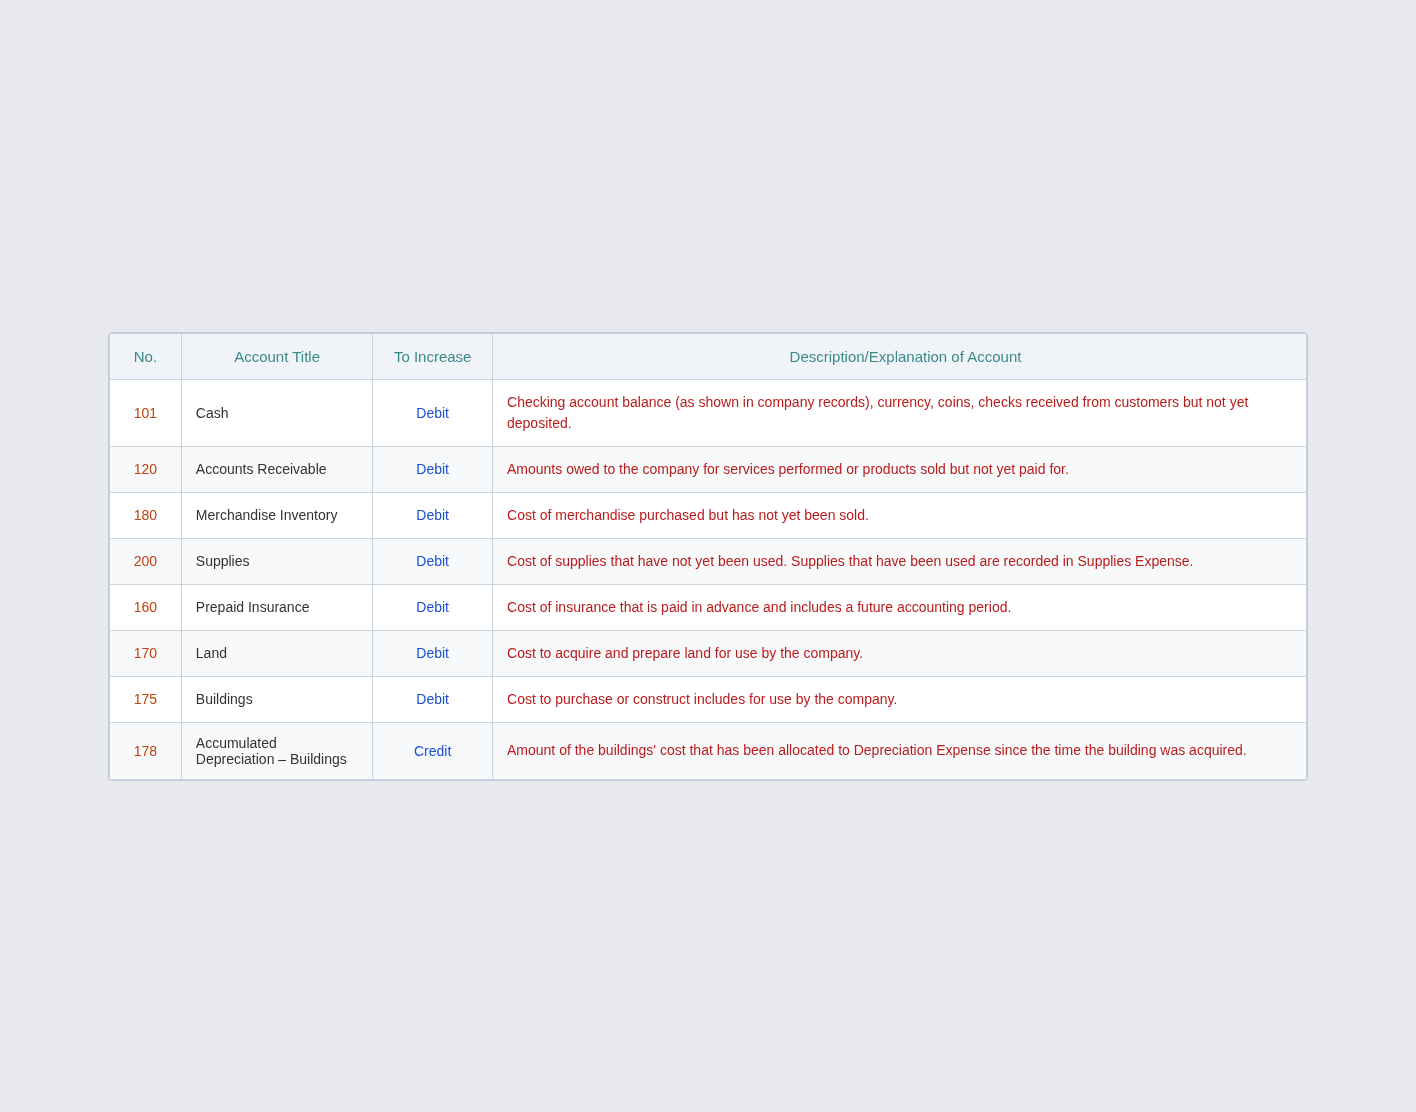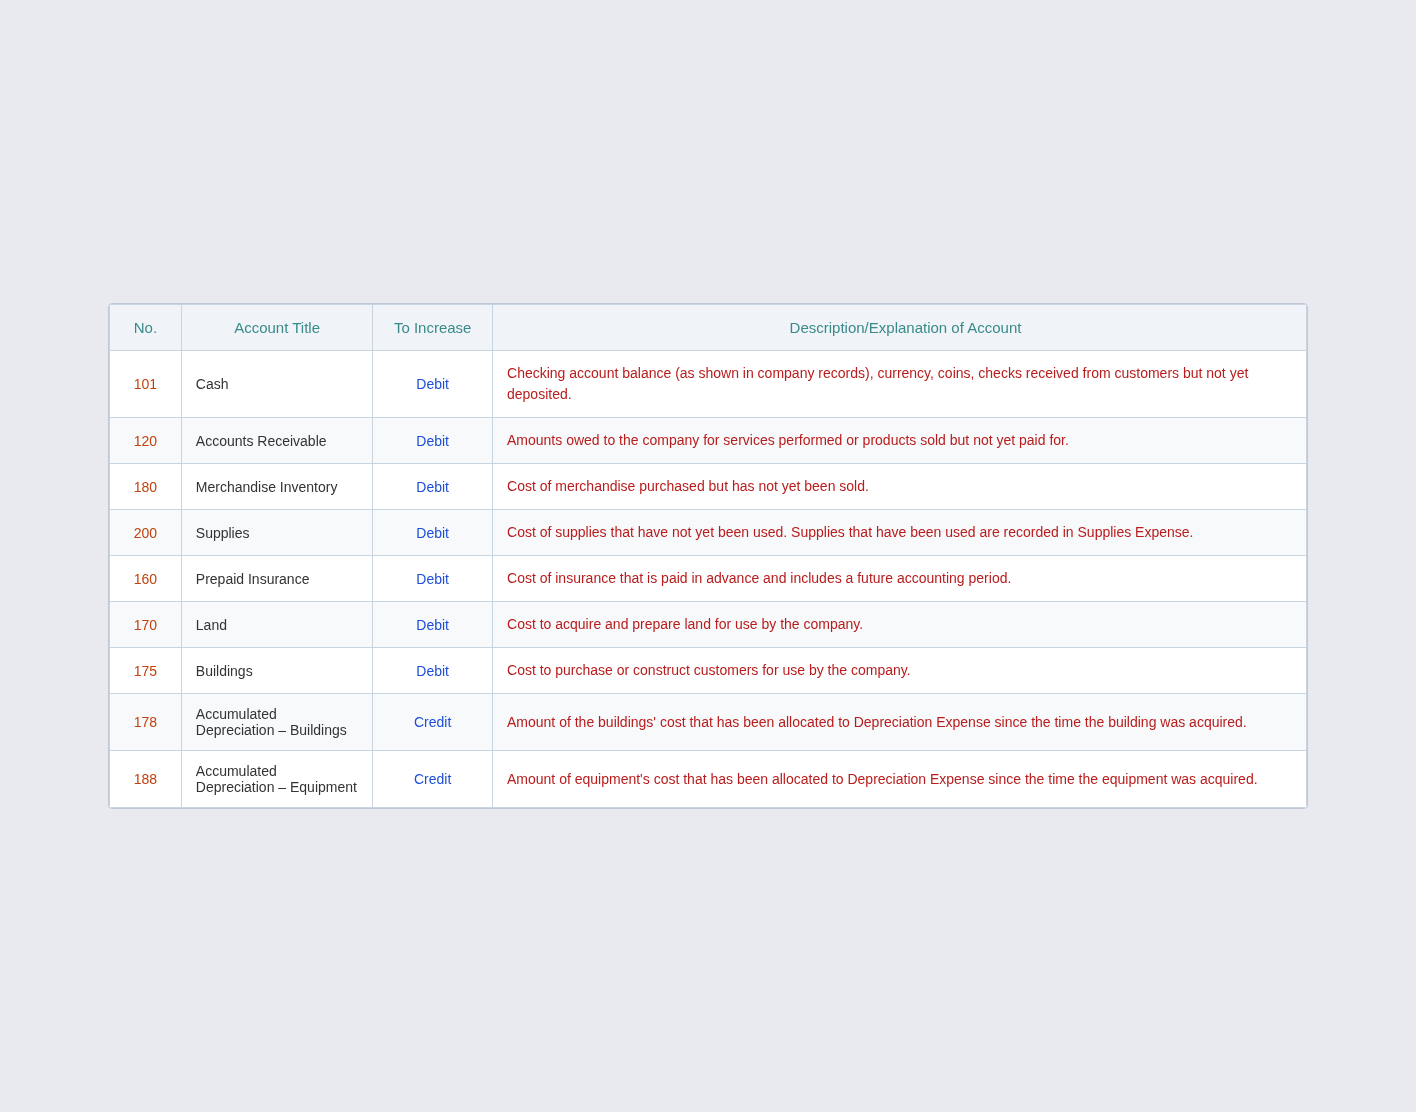--- a/index.html
+++ b/index.html
@@ -143,29 +143,23 @@
         <tr>
           <td class="no-cell">170</td>
           <td class="title-cell">Land</td>
           <td class="increase-cell">Debit</td>
           <td class="desc-cell">Cost to acquire and prepare land for use by the company.</td>
         </tr>
         <tr>
           <td class="no-cell">175</td>
           <td class="title-cell">Buildings</td>
           <td class="increase-cell">Debit</td>
-          <td class="desc-cell">Cost to purchase or construct customers for use by the company.</td>
+          <td class="desc-cell">Cost to purchase or construct includes for use by the company.</td>
         </tr>
         <tr>
           <td class="no-cell">178</td>
           <td class="title-cell">Accumulated Depreciation – Buildings</td>
           <td class="increase-cell">Credit</td>
           <td class="desc-cell">Amount of the buildings' cost that has been allocated to Depreciation Expense since the time the building was acquired.</td>
         </tr>
-        <tr>
-          <td class="no-cell">188</td>
-          <td class="title-cell">Accumulated Depreciation – Equipment</td>
-          <td class="increase-cell">Credit</td>
-          <td class="desc-cell">Amount of equipment's cost that has been allocated to Depreciation Expense since the time the equipment was acquired.</td>
-        </tr>
       </tbody>
   </table>
 </div>
 
 </body></html>

